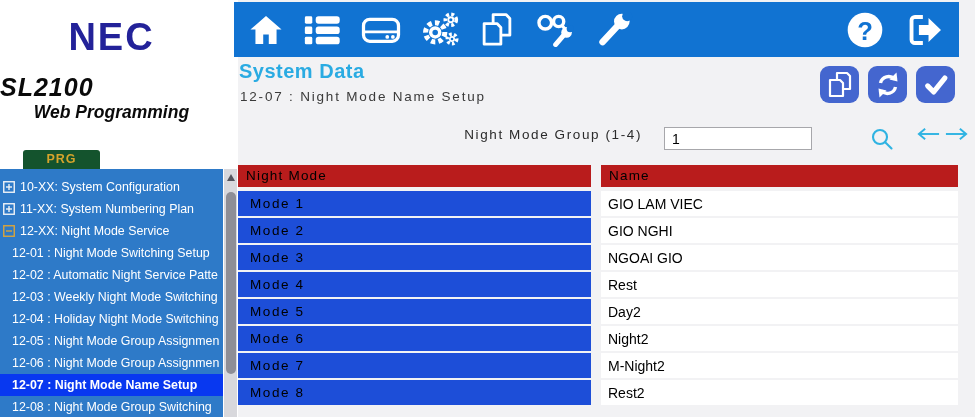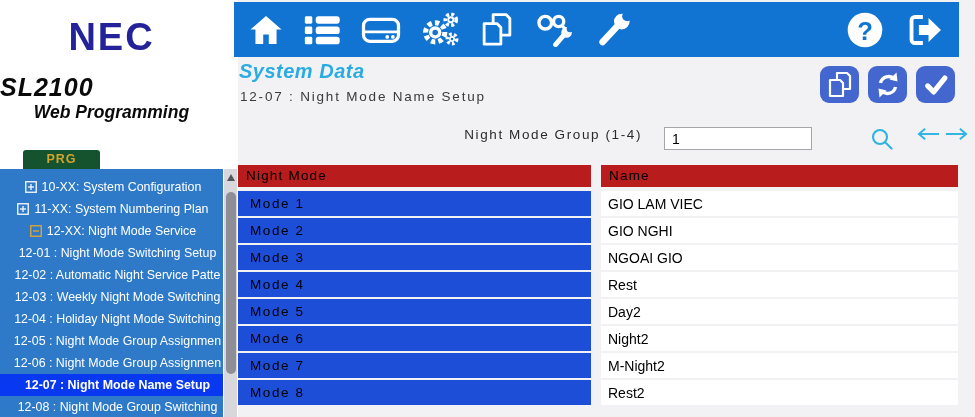--- a/index.html
+++ b/index.html
@@ -16,41 +16,41 @@
   .sb-product { position:absolute; left:0; top:73px; width:223px; text-align:left;
     font-size:25px; font-weight:bold; font-style:italic; color:#0a0a0a; letter-spacing:1px; }
   .sb-subtitle { position:absolute; left:0; top:102px; width:223px; text-align:center;
     font-size:17.5px; font-weight:bold; font-style:italic; color:#0a0a0a; }
   .prg-tab { position:absolute; left:23px; top:150px; width:77px; height:19px;
     background:#14532d; color:#d5a42c; font-weight:bold; font-size:12.5px;
     text-align:center; line-height:19px; border-radius:3px 3px 0 0; letter-spacing:1px; }
   .menu { position:absolute; left:0; top:169px; width:223px; height:248px;
     background:#2e7ac8; overflow:hidden; padding-top:7px; }
   .menu-item { height:22px; display:flex; align-items:center; gap:5px; padding-left:3px;
-    color:#fff; font-size:12.4px; white-space:nowrap; overflow:hidden; cursor:pointer;justify-content:center; }
+    color:#fff; font-size:12.4px; white-space:nowrap; overflow:hidden; cursor:pointer; }
   .menu-item.child { padding-left:12px; }
   .menu-item.selected { background:#0838f0; font-weight:bold; }
   .expand { width:12px; height:12px; flex:0 0 12px; }
   .expand.plus { color:#eef2f6; }
   .expand.minus { color:#d8a43c; }
   .menu-scrollbar { position:absolute; left:224px; top:169px; width:13px; height:248px;
     background:#d8d8dc; }
   .sb-up-arrow { width:0; height:0; margin:5px auto 0;
     border-left:4.5px solid transparent; border-right:4.5px solid transparent;
     border-bottom:7px solid #55555e; }
   .sb-thumb { position:absolute; left:1.5px; top:23px; width:10px; height:182px;
     background:#8e8e96; border-radius:5px; }
   
   .main { position:absolute; left:238px; top:0; width:737px; height:417px; background:#f2f2f4; }
   .toolbar { position:absolute; left:-4px; top:2px; width:725px; height:55px;
     background:#1173d2; display:flex; align-items:center; padding:0 15px; gap:20px; }
   .tb-btn { display:flex; align-items:center; justify-content:center; cursor:pointer; }
   .tb-spacer { flex:1; }
   .page-title { position:absolute; left:1px; top:60px; font-size:20px; font-weight:bold;
-    color:#2aabe2; letter-spacing:0.5px;font-style:italic; }
+    color:#2aabe2; letter-spacing:0.5px; }
   .page-subtitle { position:absolute; left:2px; top:89px; font-size:13.5px; color:#3a3a3a;
     letter-spacing:1.8px; }
   .action-buttons { position:absolute; top:66px; right:20px; display:flex; gap:9px; }
   .action-btn { width:39px; height:37px; background:#4466cf; border-radius:9px;
     display:flex; align-items:center; justify-content:center; cursor:pointer; }
   .group-row { position:absolute; top:127px; right:6px; display:flex; align-items:flex-start;
     gap:22px; height:26px; }
   .group-label { font-size:13.5px; color:#2b2b2b; letter-spacing:1.6px; }
   .group-input { width:148px; height:23px; border:1px solid #a7a7ab; background:#fff;
     font-size:14px; padding:0 7px; letter-spacing:1px; font-family:inherit; }

